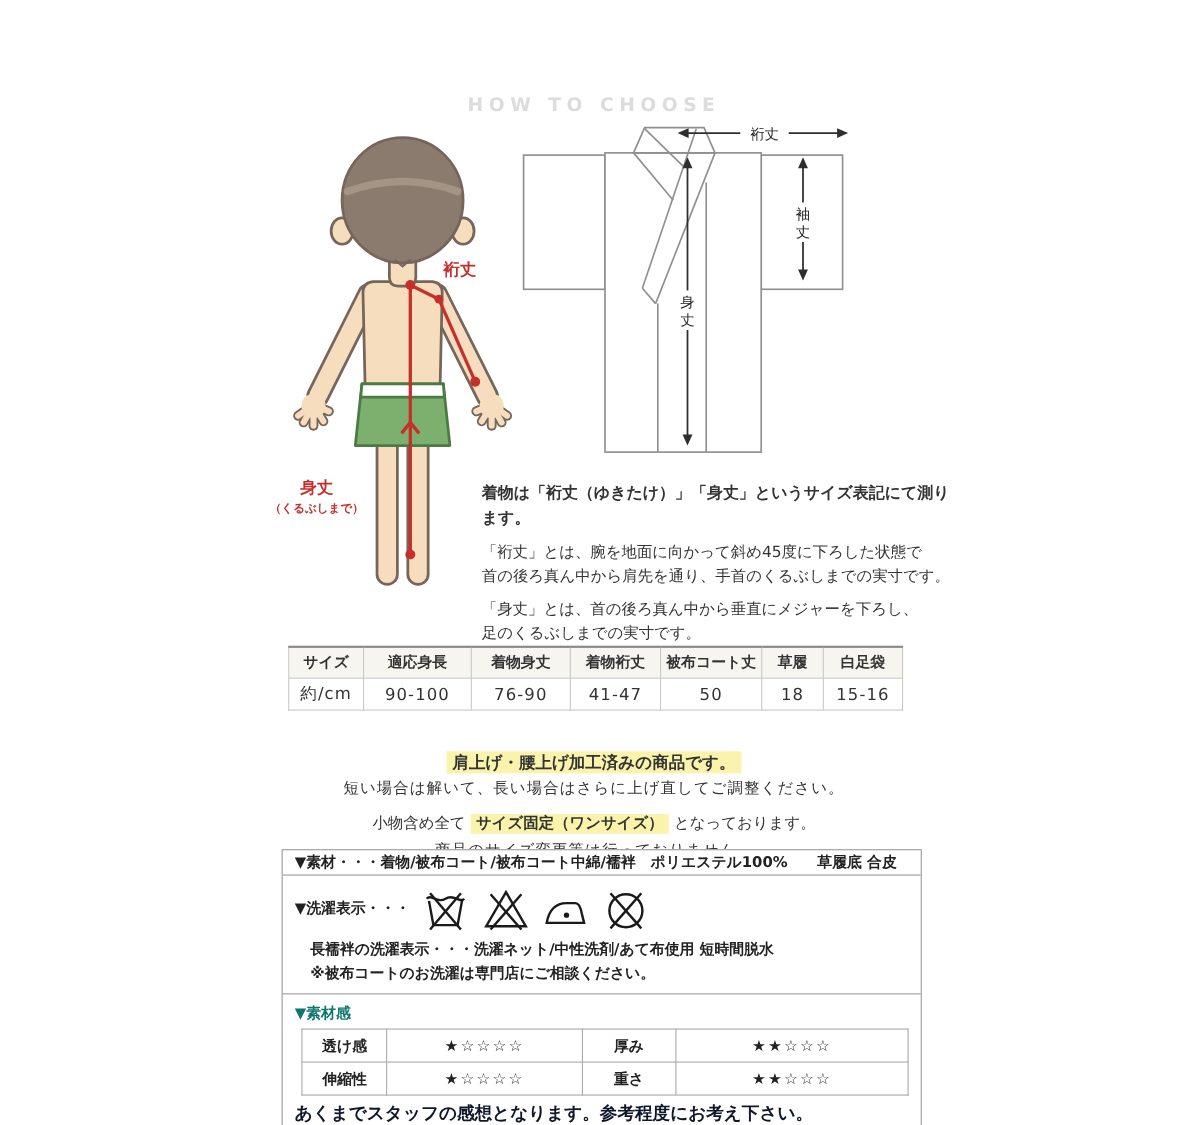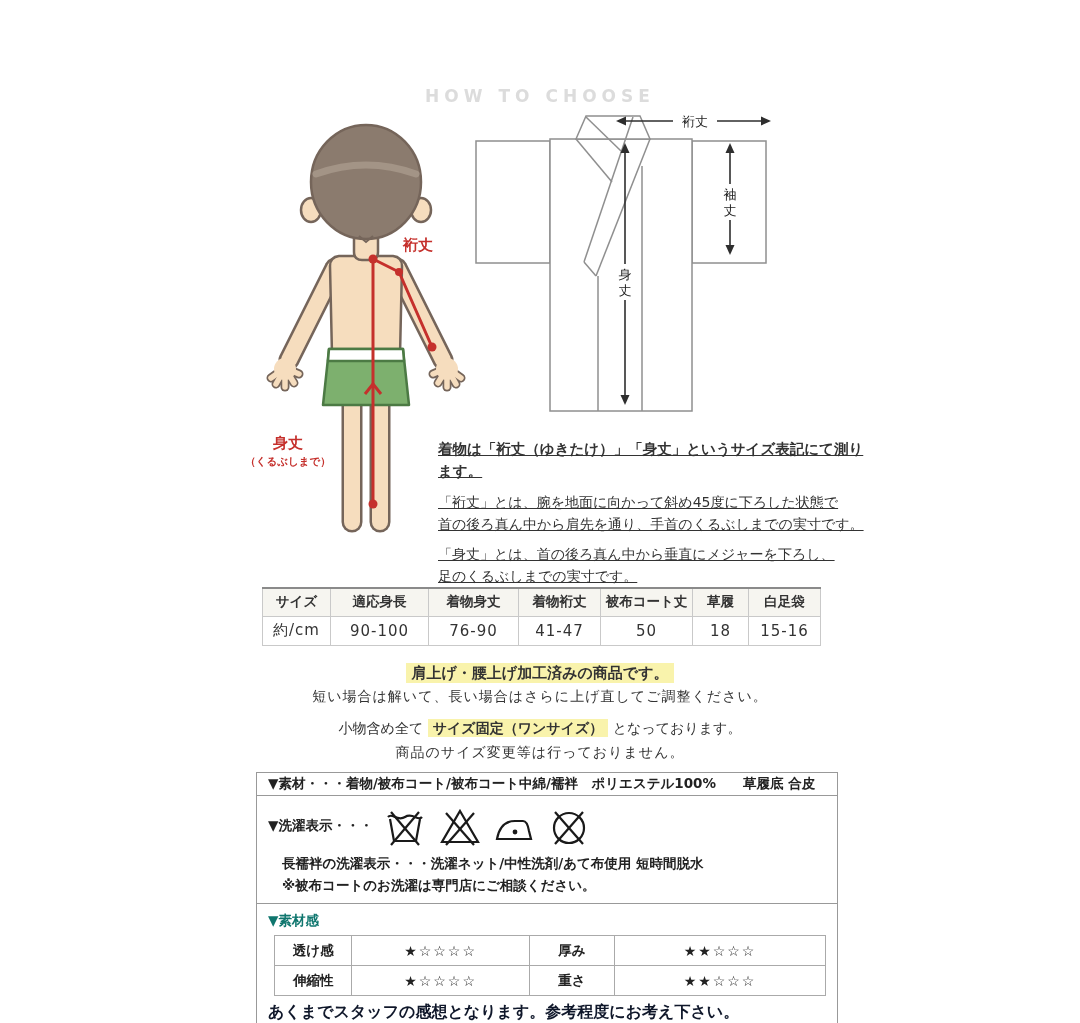--- a/index.html
+++ b/index.html
@@ -11,33 +11,33 @@
   .title { position:absolute; top:46px; left:0; width:100%; text-align:center;
            font-size:23px; font-weight:bold; color:#4b4b4b; letter-spacing:3px; }
   .subtitle { position:absolute; top:86px; left:0; width:100%; text-align:center;
               font-size:17px; font-weight:bold; color:#dcdcdc; letter-spacing:5px; }
 
   
   .child-fig { position:absolute; left:233px; top:118px; }
   .kimono-fig { position:absolute; left:466px; top:104px; }
 
   
-  .desc { position:absolute; left:438px; top:438px; width:440px; font-size:14px; line-height:1.55; color:#333;text-decoration:underline; }
+  .desc { position:absolute; left:438px; top:438px; width:440px; font-size:14px; line-height:1.55; color:#333; }
   .desc .intro { font-weight:bold; font-size:14.5px; margin-bottom:9px; }
   .desc p { margin-bottom:9px; }
 
   
   .size-table { position:absolute; left:262px; top:587px; border-collapse:collapse; table-layout:fixed; }
   .size-table th, .size-table td { border:1px solid #c9c9c9; text-align:center; padding:4px 2px; }
   .size-table thead th { background:#f6f5f0; font-size:13.5px; font-weight:bold; color:#333;
                          border-top:2px solid #8a8a8a; height:28px; }
   .size-table tbody td { font-size:15px; height:29px; letter-spacing:1px; }
 
   
-  .notes { position:absolute; left:0; top:664px; width:100%; text-align:center; font-size:14px; color:#333; }
+  .notes { position:absolute; left:0; top:684px; width:100%; text-align:center; font-size:14px; color:#333; }
   .notes .hl { background:#f9f3ac; padding:1px 5px; }
   .notes .n1 { font-weight:bold; font-size:15px; margin-bottom:5px; }
   .notes .n2 { margin-bottom:14px; letter-spacing:1px; }
   .notes .n3 { margin-bottom:6px; font-weight:bold; }
   .notes .n3 .plain { font-weight:normal; }
   .notes .n4 { letter-spacing:1px; }
 
   
   .mat-box { position:absolute; left:256px; top:772px; width:582px; border:1px solid #999; background:#fff; }
   .mat-row { border-bottom:1px solid #999; padding:8px 11px; }

